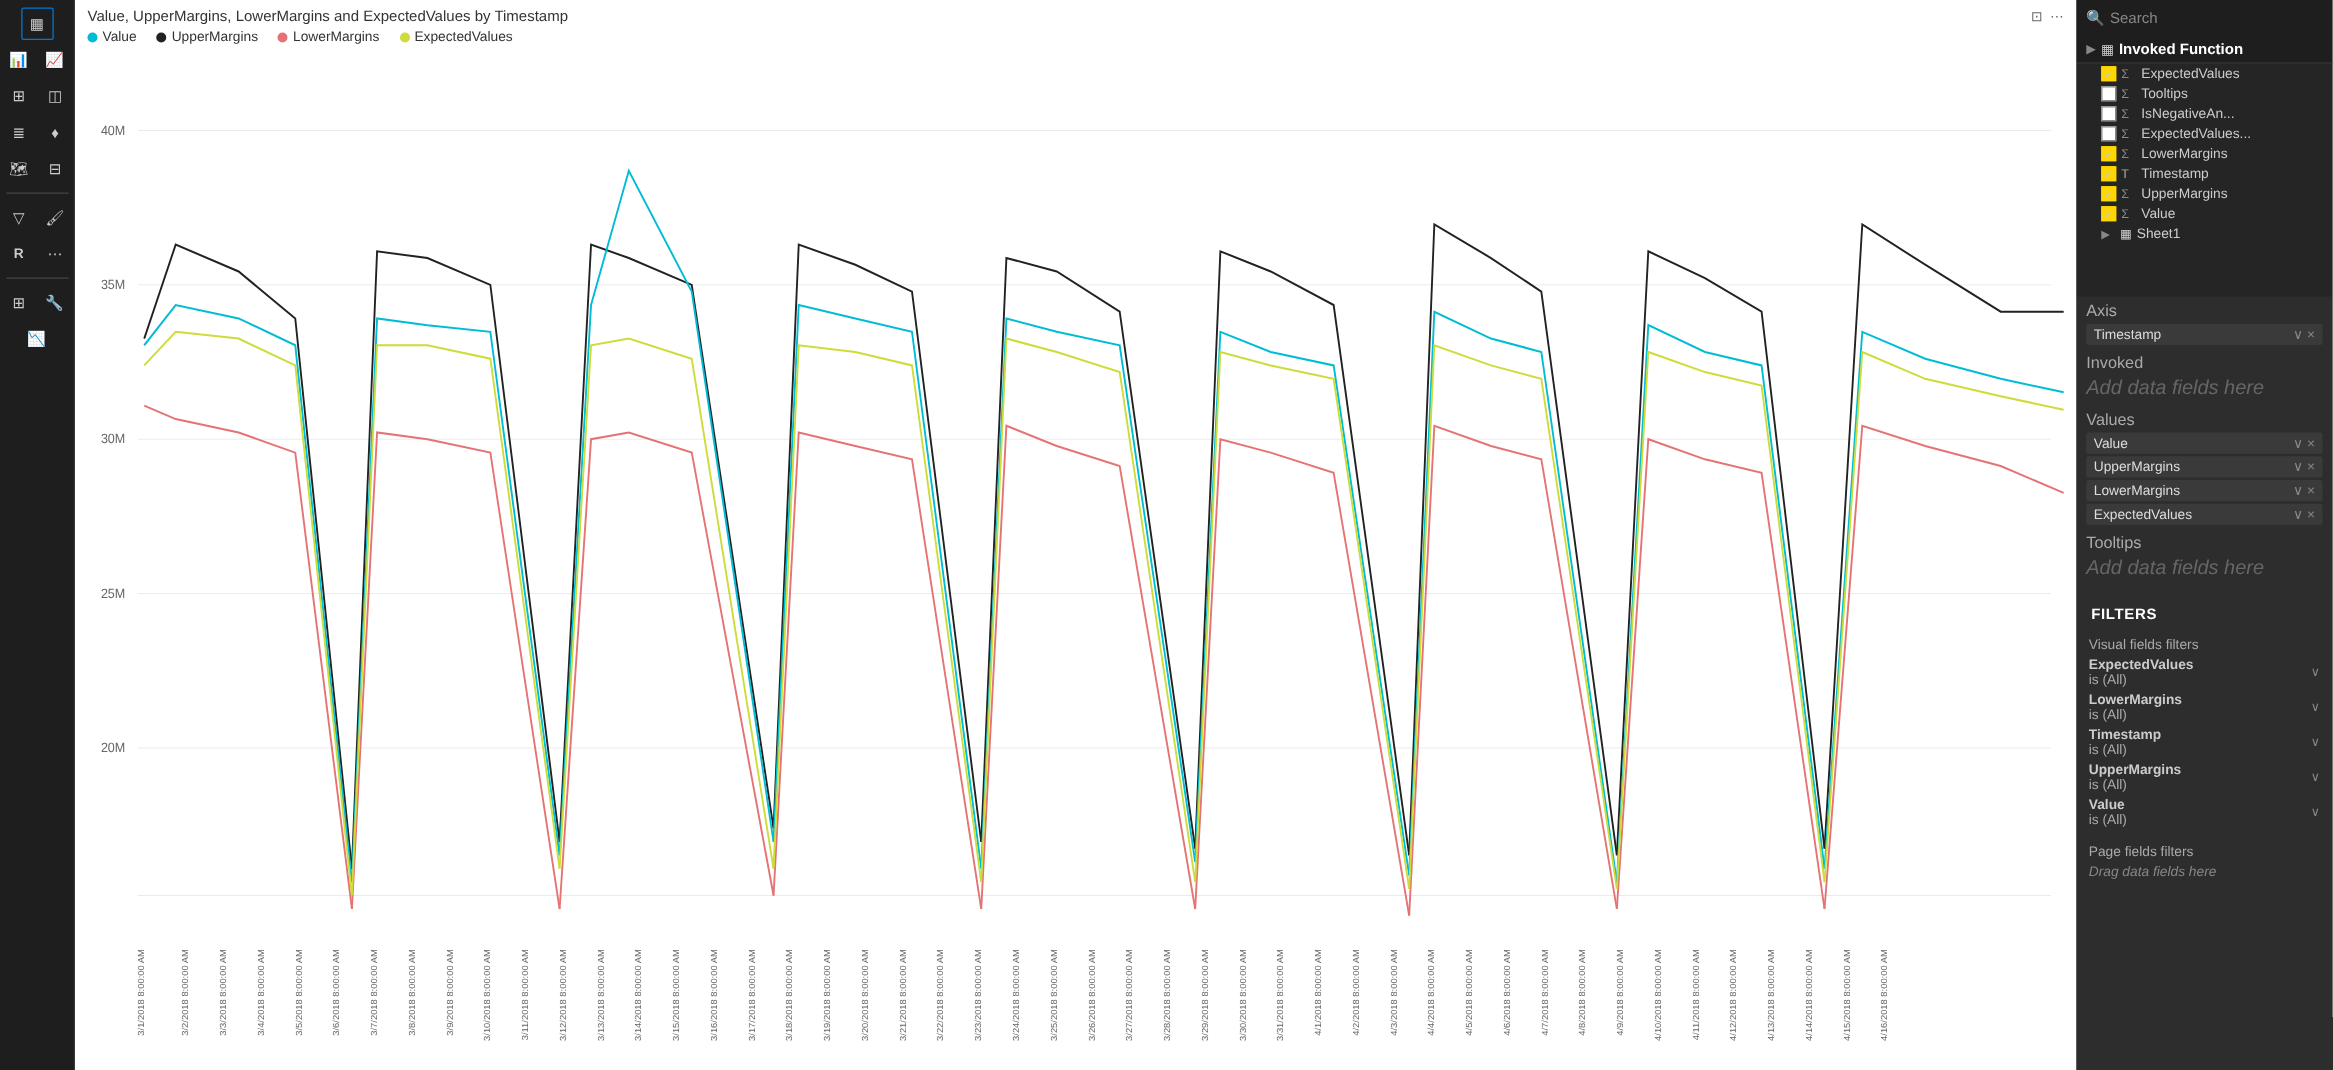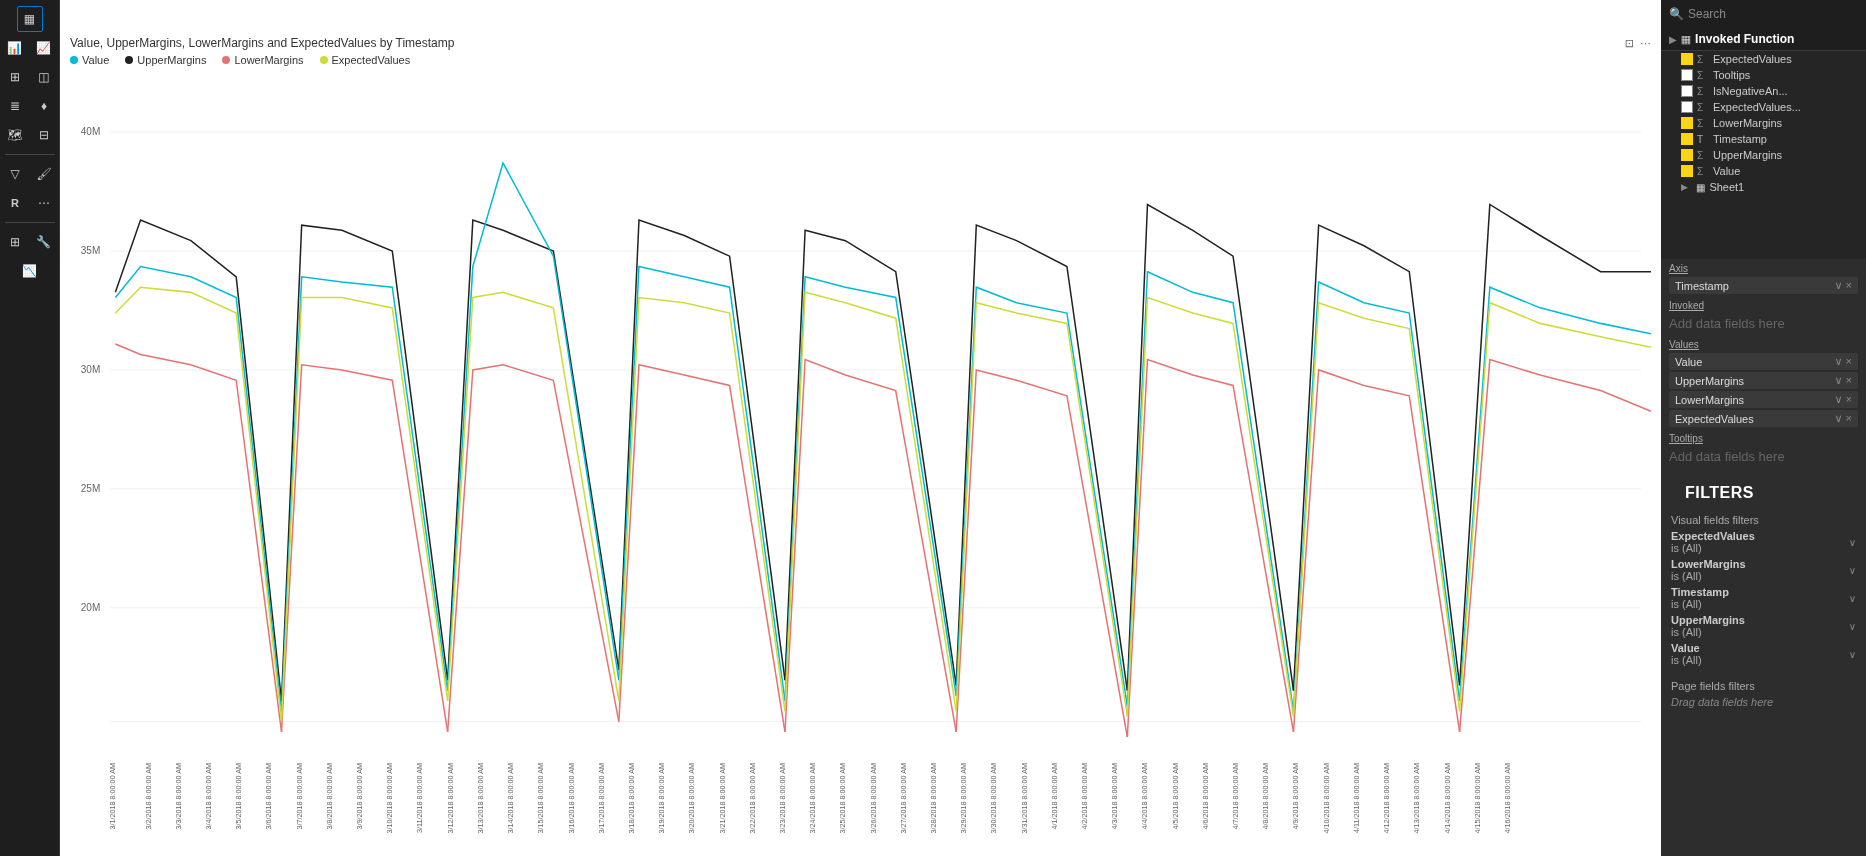--- a/index.html
+++ b/index.html
@@ -12,21 +12,20 @@
       position: relative;
       display: flex;
       flex-direction: column;
     }
 
     .chart-header {
       padding: 6px 10px 2px 10px;
       display: flex;
       justify-content: space-between;
       align-items: flex-end;
-      margin-top: 30px;
     }
 
     .chart-title {
       font-size: 12px;
       color: #333;
       font-weight: 400;
     }
 
     .chart-controls {
       display: flex;
@@ -102,22 +101,22 @@
 
     
     .filters-panel {
       background: #2d2d2d;
       height: 380px;
       overflow-y: auto;
       border-left: none;
     }
 
     .filters-header {
-      padding: 8px 24px;
-      font-size: 16px;
+      padding: 8px 12px;
+      font-size: 12px;
       font-weight: 700;
       color: #fff;
       letter-spacing: 0.5px;
     }
 
     .filter-section-label {
       font-size: 11px;
       color: #aaa;
       padding: 4px 10px 2px 10px;
     }
@@ -250,43 +249,43 @@
 
     .field-mapping {
       padding: 4px 8px;
     }
 
     .fm-section {
       margin-bottom: 6px;
     }
 
     .fm-label {
-      font-size: 10px;
+      font-size: 13px;
       color: #aaa;
       margin-bottom: 3px;
-      text-decoration: underline;
     }
 
     .fm-field {
       display: flex;
       align-items: center;
       justify-content: space-between;
       background: #3a3a3a;
       padding: 2px 6px;
       border-radius: 2px;
       margin-bottom: 2px;
       font-size: 11px;
       color: #ddd;
     }
 
     .fm-x { cursor: pointer; color: #888; }
 
     .fm-placeholder {
-      font-size: 13px;
+      font-size: 16px;
       color: #666;
+      font-style: italic;
       padding: 2px 0;
     }
   </style>
 </head>
 <body>
 
 <div class="main-container">
 
   <div class="left-tools">
     <div class="tool-icon-row">

